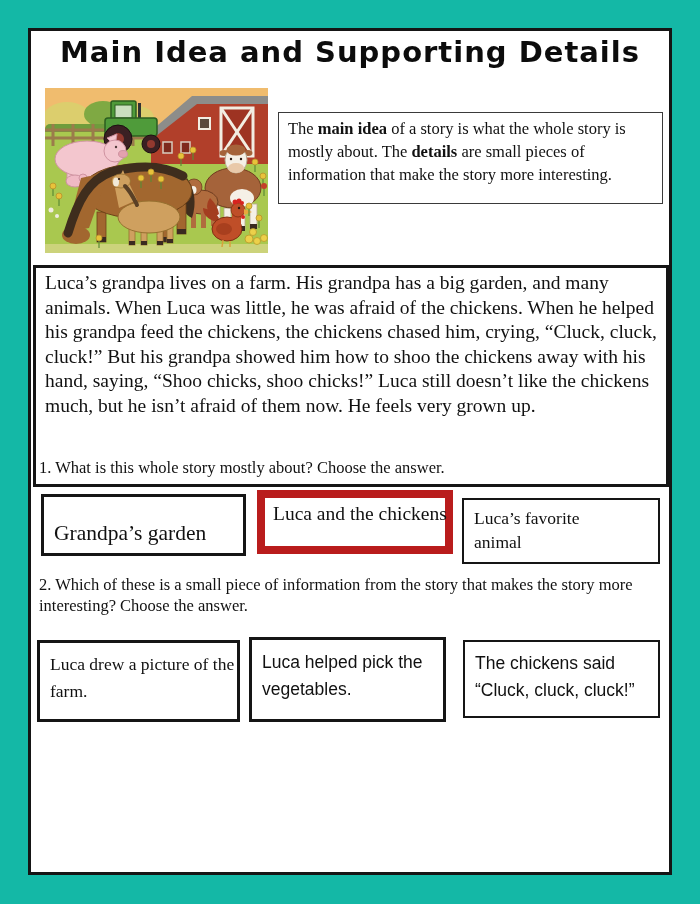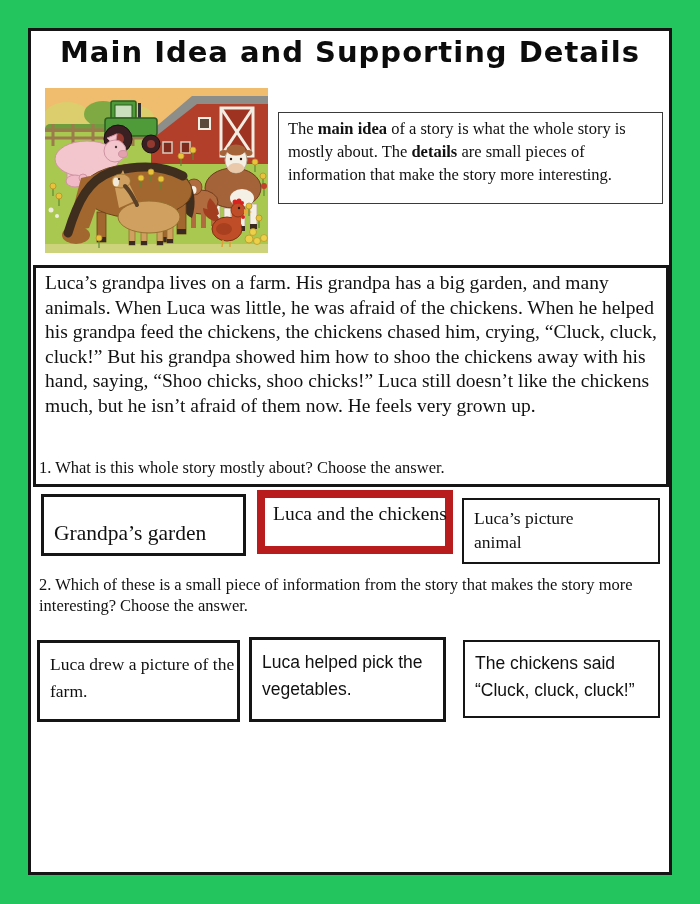--- a/index.html
+++ b/index.html
@@ -1,16 +1,16 @@
 <!DOCTYPE html>
 <html><head>
 <meta charset="utf-8">
 <style>
   html,body{margin:0;padding:0;background:#ffffff;}
-  .canvas{position:relative;width:700px;height:904px;background:#22c55e;overflow:hidden;
+  .canvas{position:relative;width:700px;height:904px;background:#14b8a6;overflow:hidden;
           font-family:"Liberation Serif", serif;color:#111;}
   .page{position:absolute;left:28px;top:28px;width:638px;height:841px;
         border:3px solid #151515;background:#ffffff;}
   .title{position:absolute;left:0;top:4px;width:100%;text-align:center;
          font-family:"DejaVu Sans", sans-serif;font-weight:bold;
          font-size:29px;letter-spacing:1px;color:#0c0c0c;}
   .farm{position:absolute;left:14px;top:57px;width:223px;height:165px;}
   .defbox{position:absolute;left:247px;top:81px;width:385px;height:92px;
           border:1px solid #3a3a3a;box-sizing:border-box;padding:4px 8px 0 9px;
           font-size:16.5px;line-height:23px;}
@@ -220,21 +220,21 @@
     </div>
 
     <div class="prompt q1prompt">1. What is this whole story mostly about? Choose the answer.</div>
     <div class="choice q1a">
       <span>Grandpa’s garden</span>
     </div>
     <div class="choice q1b">
       <span>Luca and the chickens</span>
     </div>
     <div class="choice q1c">
-      <span class="inner">Luca’s picture animal</span>
+      <span class="inner">Luca’s favorite animal</span>
     </div>
 
     <div class="prompt q2prompt">2. Which of these is a small piece of information from the story that makes the story more interesting? Choose the answer.</div>
     <div class="choice q2box q2a">
       <span class="inner">Luca drew a picture of the farm.</span>
     </div>
     <div class="choice q2box q2b">
       <span class="inner">Luca helped pick the vegetables.</span>
     </div>
     <div class="choice q2box q2c">

